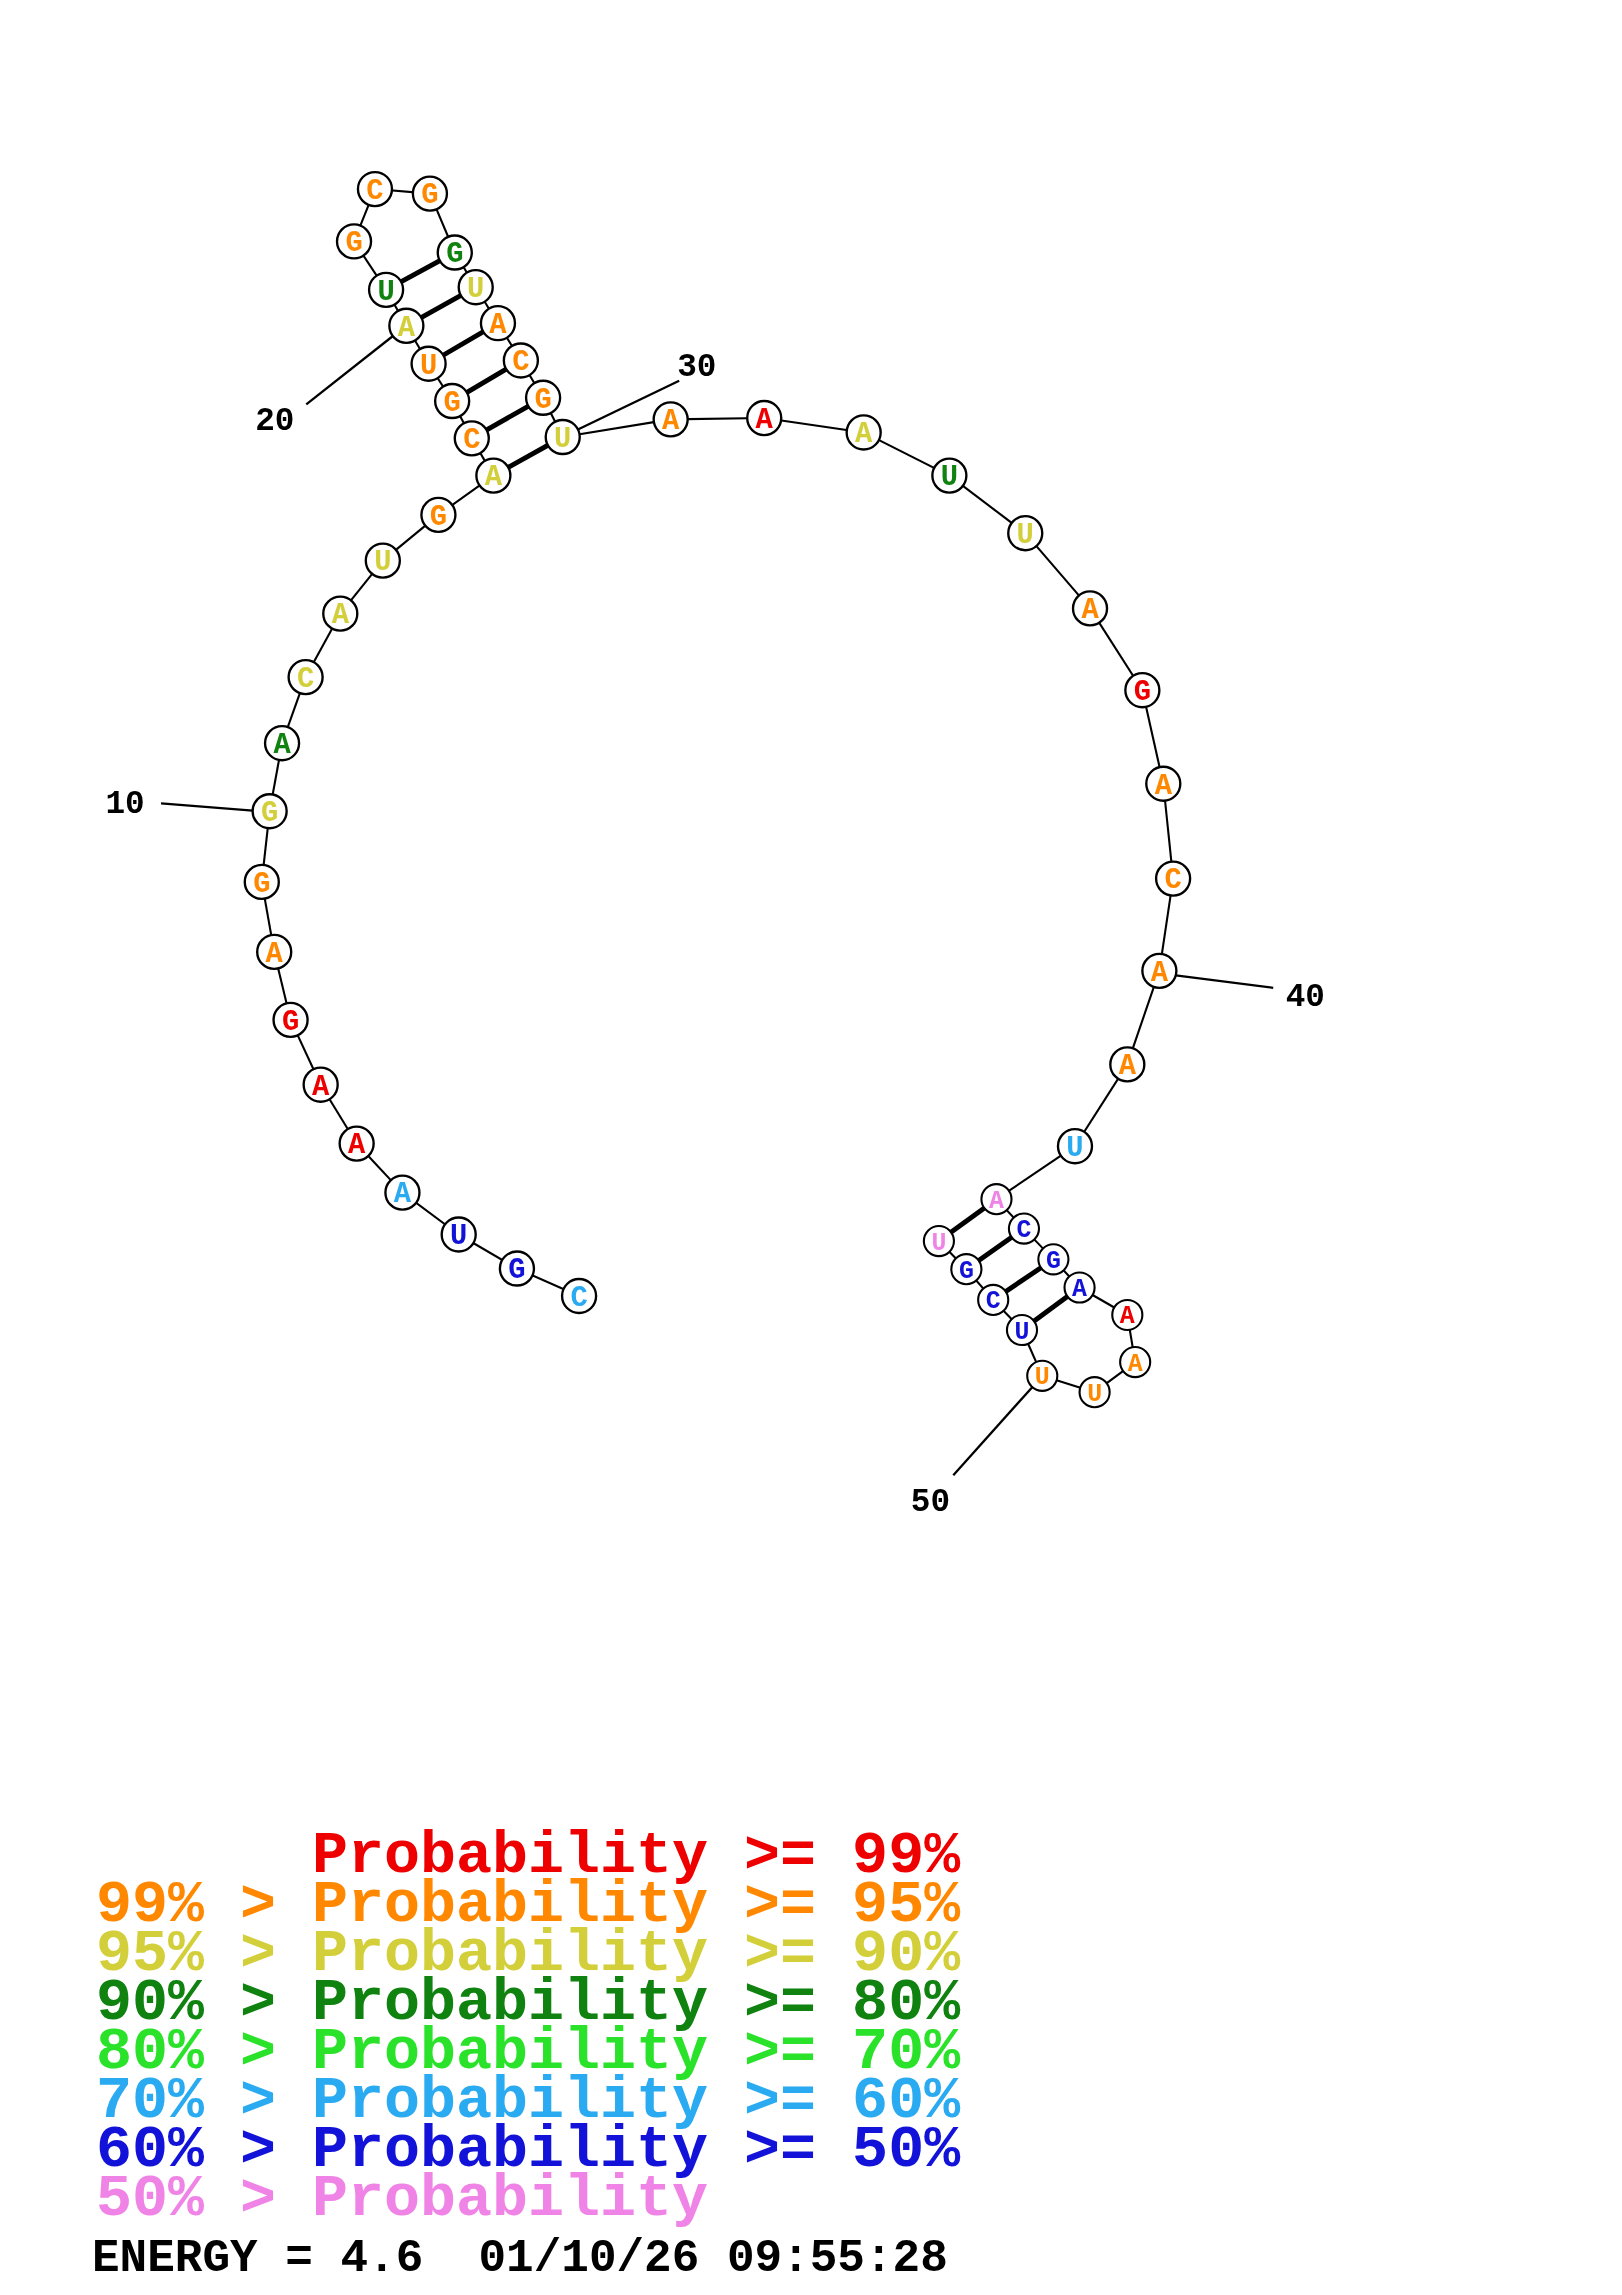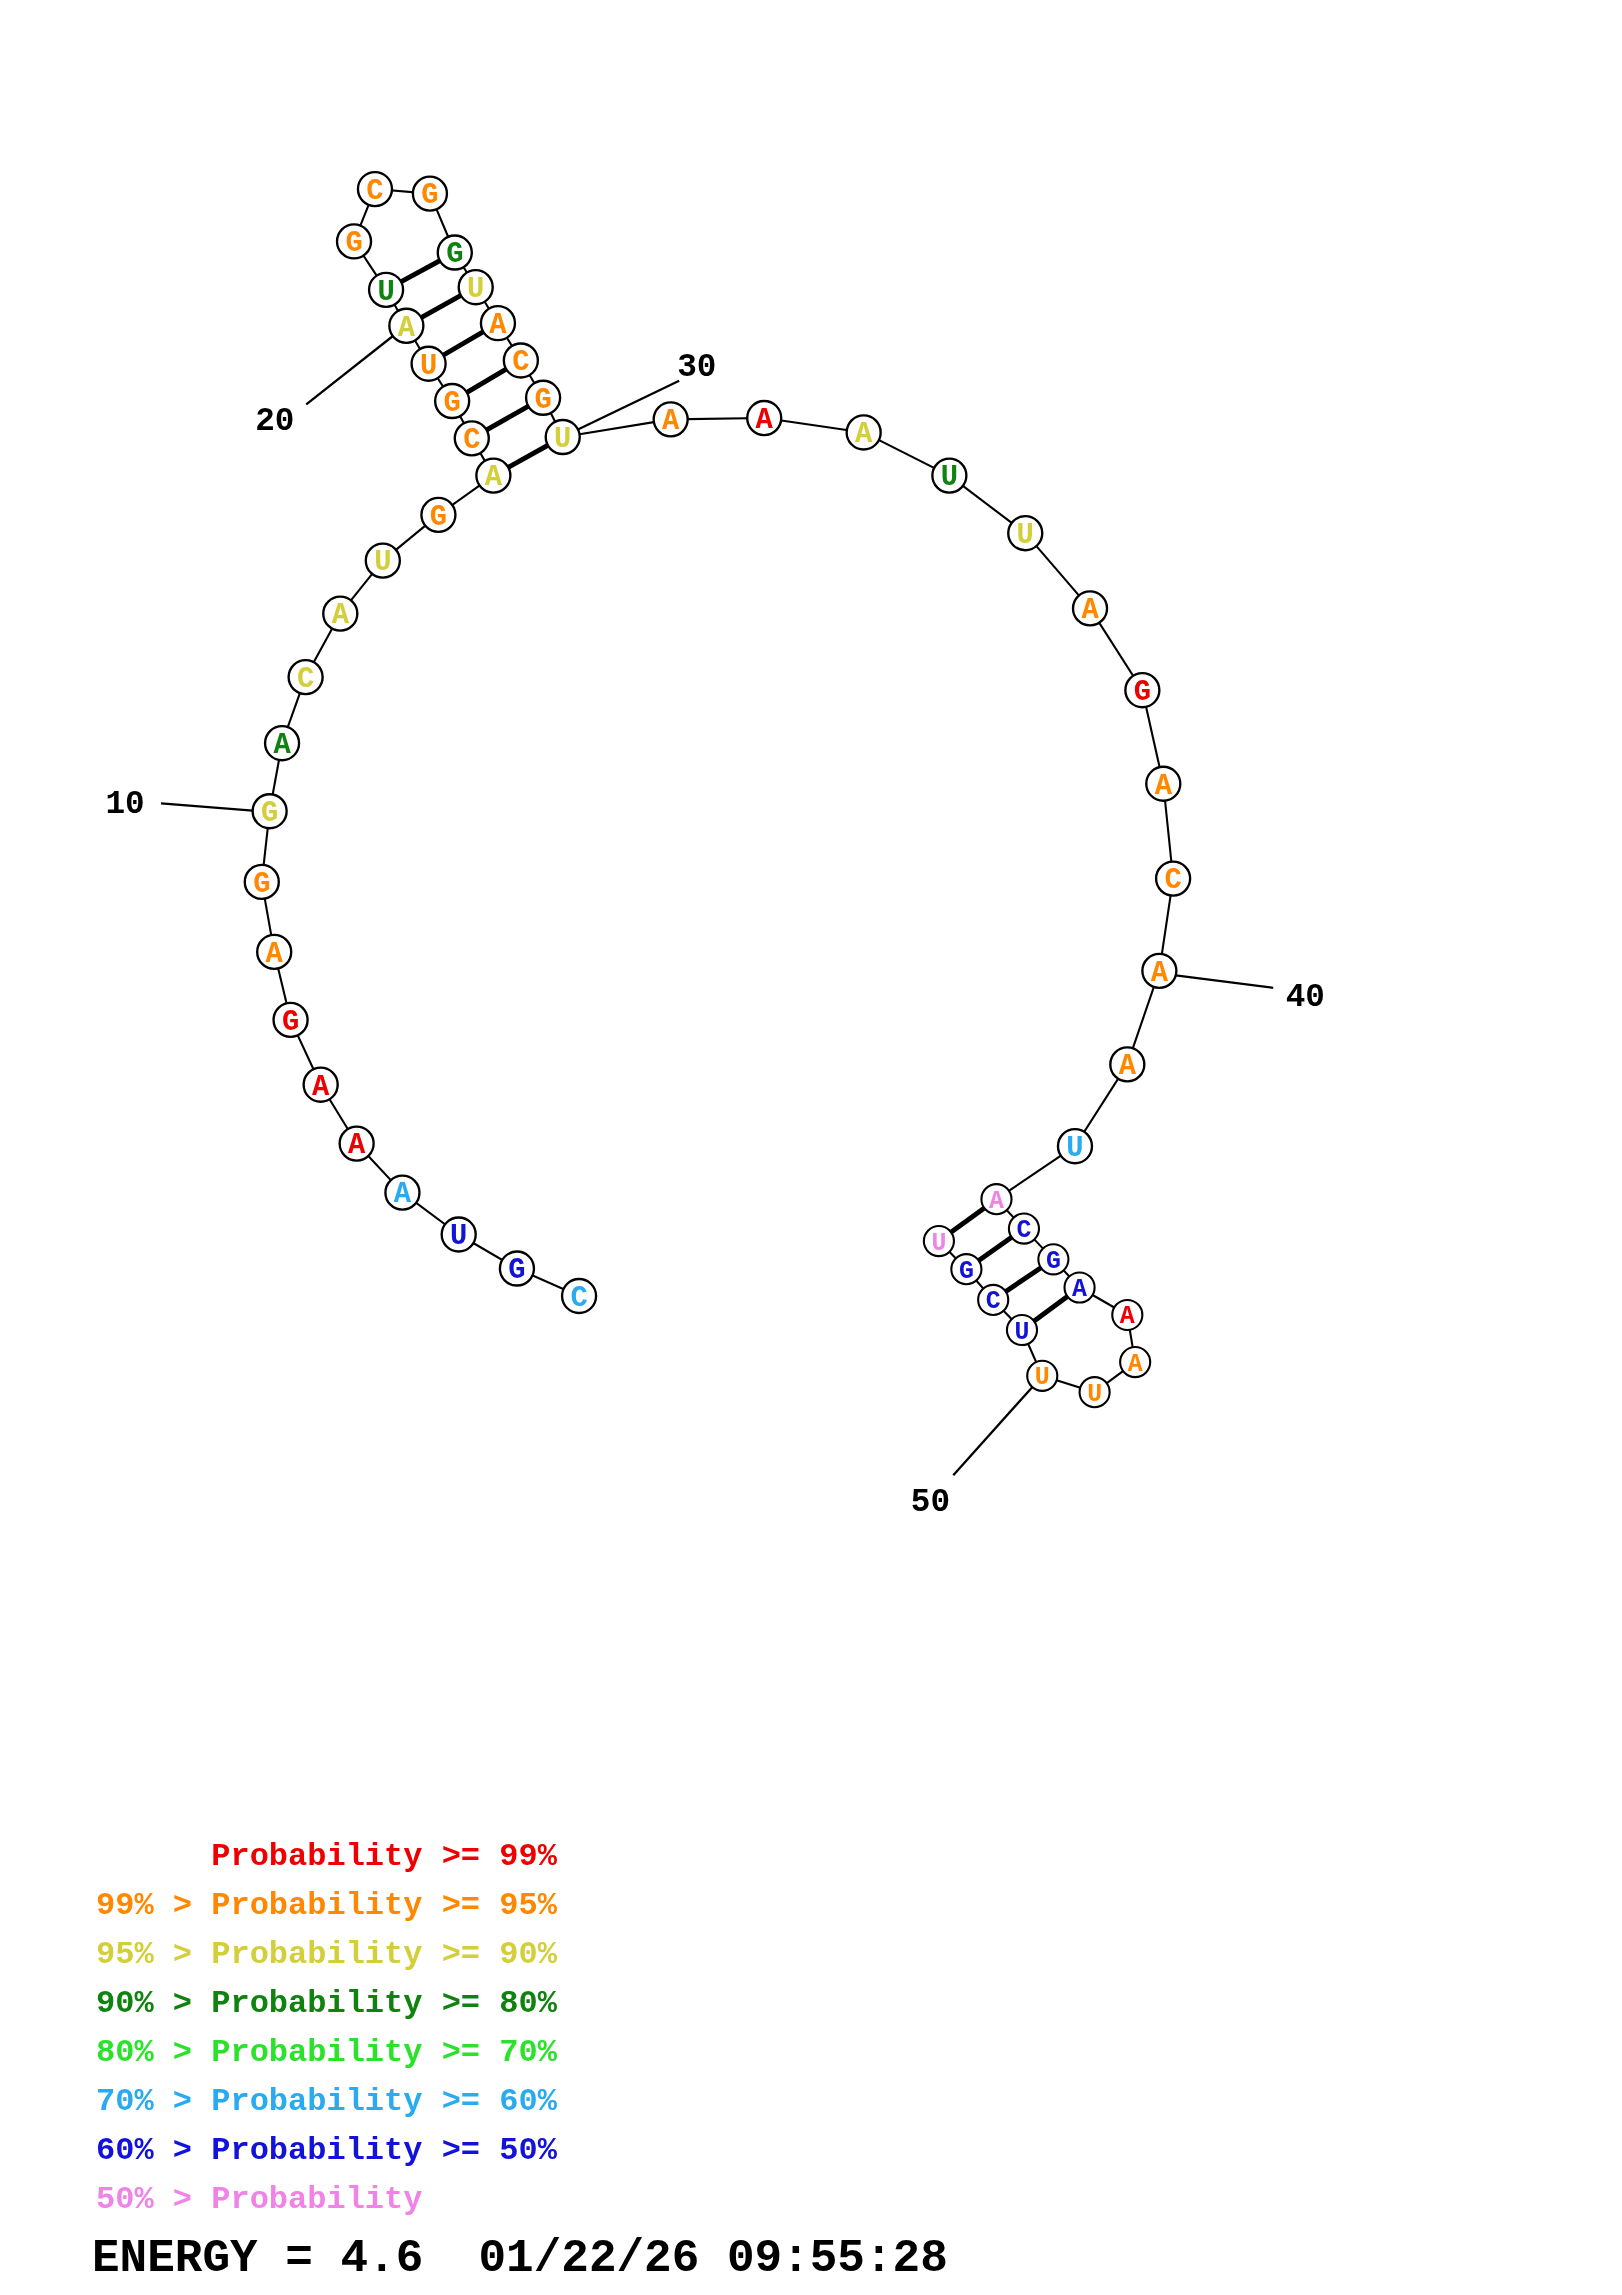--- a/index.html
+++ b/index.html
@@ -1,20 +1,20 @@
 <!DOCTYPE html>
 <html style="font-size:10.5px"><head>
 <meta charset="utf-8">
 <style>
   html,body{margin:0;padding:0;background:#ffffff;}
   .page{position:relative;width:1622px;height:2295px;background:#ffffff;overflow:hidden;
         font-family:"Liberation Mono","DejaVu Sans Mono",monospace;}
   #plot{position:absolute;left:0;top:0;}
   #plot text{font-family:"Liberation Mono","DejaVu Sans Mono",monospace;font-weight:bold;}
-  .legend{position:absolute;left:96px;top:1832px;font-weight:bold;font-size:32px;
+  .legend{position:absolute;left:96px;top:1832px;font-weight:bold;font-size:60px;
           line-height:49px;white-space:pre;}
   .legend div{height:49px;}
   .energy{position:absolute;left:92px;top:2233px;font-weight:bold;font-size:46px;
           color:#000000;white-space:pre;}
 </style>
 </head>
 <body>
 
 <div class="page">
   <svg id="plot" width="1622" height="2295" viewBox="0 0 2479 3508">
@@ -194,15 +194,15 @@
       <text x="1477" y="1953" text-anchor="middle" font-size="38" fill="#1212d9">G</text>
       <circle cx="1435" cy="1897" r="23" fill="#ffffff" stroke="#000000" stroke-width="3.2"></circle>
       <text x="1435" y="1910" text-anchor="middle" font-size="38" fill="#f083e6">U</text>
       <text x="191" y="1242" text-anchor="middle" font-size="50" fill="#000000">10</text>
       <text x="420" y="657" text-anchor="middle" font-size="50" fill="#000000">20</text>
       <text x="1065" y="575" text-anchor="middle" font-size="50" fill="#000000">30</text>
       <text x="1995" y="1537" text-anchor="middle" font-size="50" fill="#000000">40</text>
       <text x="1422" y="2309" text-anchor="middle" font-size="50" fill="#000000">50</text>
     </svg>
   <div class="legend" id="legend"><div style="color: rgb(238, 0, 0);">      Probability &gt;= 99%</div><div style="color: rgb(255, 136, 0);">99% &gt; Probability &gt;= 95%</div><div style="color: rgb(211, 207, 58);">95% &gt; Probability &gt;= 90%</div><div style="color: rgb(15, 130, 15);">90% &gt; Probability &gt;= 80%</div><div style="color: rgb(43, 226, 43);">80% &gt; Probability &gt;= 70%</div><div style="color: rgb(42, 170, 240);">70% &gt; Probability &gt;= 60%</div><div style="color: rgb(18, 18, 217);">60% &gt; Probability &gt;= 50%</div><div style="color: rgb(240, 131, 230);">50% &gt; Probability</div></div>
-  <div class="energy">ENERGY = 4.6  01/22/26 09:55:28</div>
+  <div class="energy">ENERGY = 4.6  01/10/26 09:55:28</div>
 </div>
 
 
 </body></html>

